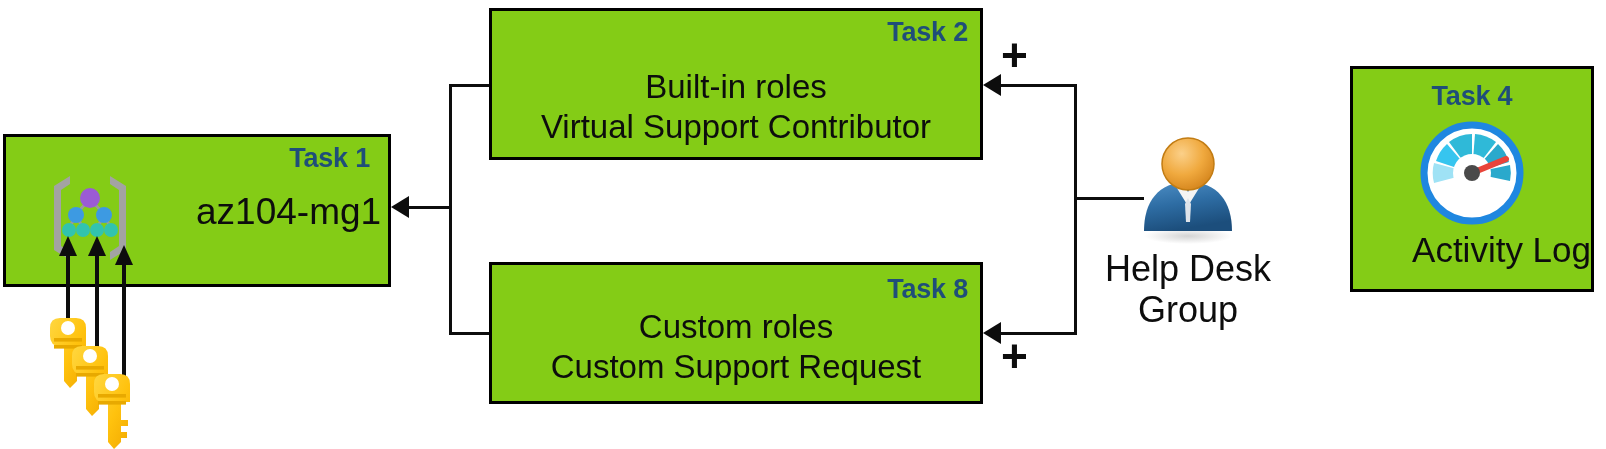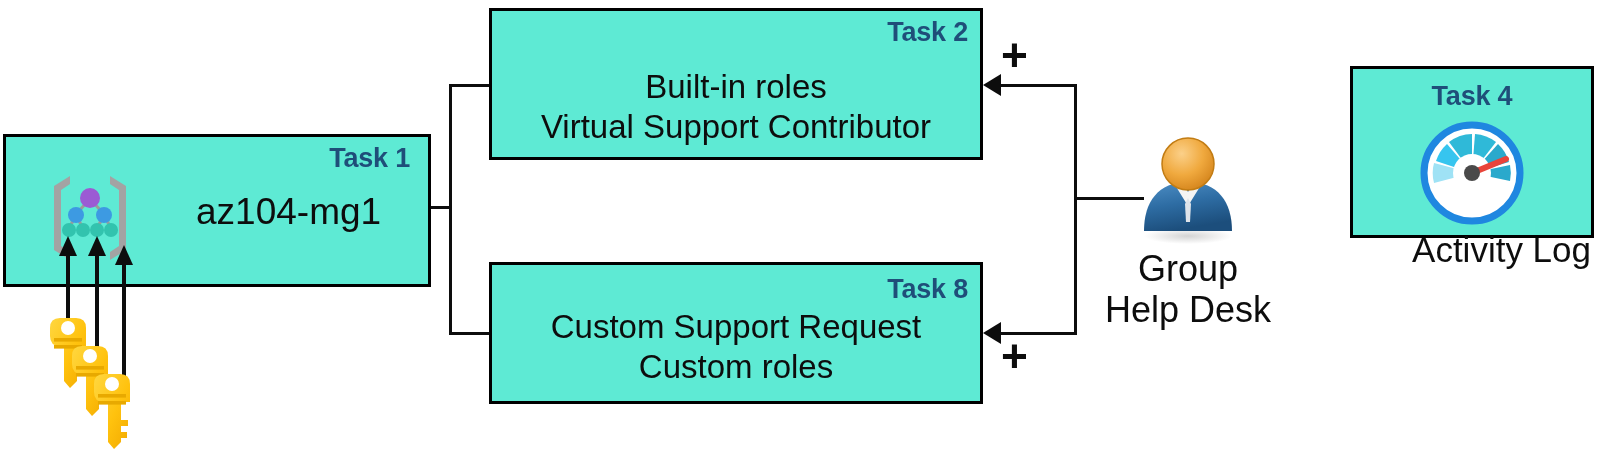--- a/index.html
+++ b/index.html
@@ -12,21 +12,21 @@
     width: 1606px;
     height: 449px;
     background: #ffffff;
     font-family: "Liberation Sans", sans-serif;
     overflow: hidden;
   }
 
   
   .task-box {
     position: absolute;
-    background: #5eead4;
+    background: #84cc16;
     border: 3px solid #000000;
     box-sizing: border-box;
     text-decoration: underline;
   }
   .task-label {
     position: absolute;
     font-weight: bold;
     font-size: 27px;
     color: #1F4E79;
     letter-spacing: -0.2px;
@@ -35,21 +35,21 @@
   .box-text {
     position: absolute;
     font-size: 33px;
     color: #0d0d0d;
     white-space: nowrap;
     text-align: center;
     line-height: 1.22;
   }
 
   
-  #task1 { left: 3px; top: 134px; width: 428px; height: 153px; }
+  #task1 { left: 3px; top: 134px; width: 388px; height: 153px; }
   #task1-label { right: 18px; top: 6px; }
   #task1-title {
     left: 160px; top: 52px;
     font-size: 37px;
     margin-left: 30px;
   }
 
   
   #task2 { left: 489px; top: 8px; width: 494px; height: 152px; }
   #task2-label { right: 12px; top: 6px; }
@@ -62,21 +62,21 @@
   
   #task3 { left: 489px; top: 262px; width: 494px; height: 142px; }
   #task3-label { right: 12px; top: 9px; }
   #task3-lines {
     left: 0; right: 8px; top: 42px;
     width: 100%;
   }
   #task3-lines div { font-size: 33px; }
 
   
-  #task4 { left: 1350px; top: 66px; width: 244px; height: 172px; padding-left: 12px; }
+  #task4 { left: 1350px; top: 66px; width: 244px; height: 226px; padding-left: 12px; }
   #task4-label {
     left: 0; width: 100%; top: 12px;
     text-align: center;
   }
   #task4-caption {
     left: 0; width: 100%; top: 160px;
     text-align: right;
     font-size: 35px;
   }
   #activity-log-icon {
@@ -250,22 +250,22 @@
     <div class="task-label" id="task2-label">Task 2</div>
     <div class="box-text" id="task2-lines">
       <div>Built-in roles</div>
       <div>Virtual Support Contributor</div>
     </div>
   </div>
 
   <div class="task-box" id="task3">
     <div class="task-label" id="task3-label">Task 8</div>
     <div class="box-text" id="task3-lines">
+      <div>Custom roles</div>
       <div>Custom Support Request</div>
-      <div>Custom roles</div>
     </div>
   </div>
 
   <div id="helpdesk">
     <svg id="helpdesk-icon" viewBox="0 0 112 112">
       <defs>
         <radialGradient id="headGrad" cx="38%" cy="30%" r="75%">
           <stop offset="0%" stop-color="#FBD089"></stop>
           <stop offset="55%" stop-color="#F0A93E"></stop>
           <stop offset="100%" stop-color="#D4841C"></stop>
@@ -284,22 +284,22 @@
 
       <path d="M56 46 C26 46 12 66 12 95 L100 95 C100 66 86 46 56 46 Z" fill="url(#bodyGrad)"></path>
 
       <path d="M43 49 L56 70 L69 49 L62 46 L56 56 L50 46 Z" fill="#f4f4f4"></path>
       <path d="M53 68 L56 62 L59 68 L58 86 L54 86 Z" fill="#dfe4ea"></path>
 
       <circle cx="56" cy="28" r="26" fill="url(#headGrad)"></circle>
       <circle cx="56" cy="28" r="26" fill="none" stroke="#C27C13" stroke-width="1.5"></circle>
     </svg>
     <div id="helpdesk-caption">
+      <div>Help Desk</div>
       <div>Group</div>
-      <div>Help Desk</div>
     </div>
   </div>
 
   <div class="task-box" id="task4">
     <div class="task-label" id="task4-label">Task 4</div>
     <svg id="activity-log-icon" viewBox="0 0 104 104">
       <circle cx="52" cy="52" r="48" fill="#ffffff" stroke="#1f87e0" stroke-width="7"></circle>
 
       <g>
 

